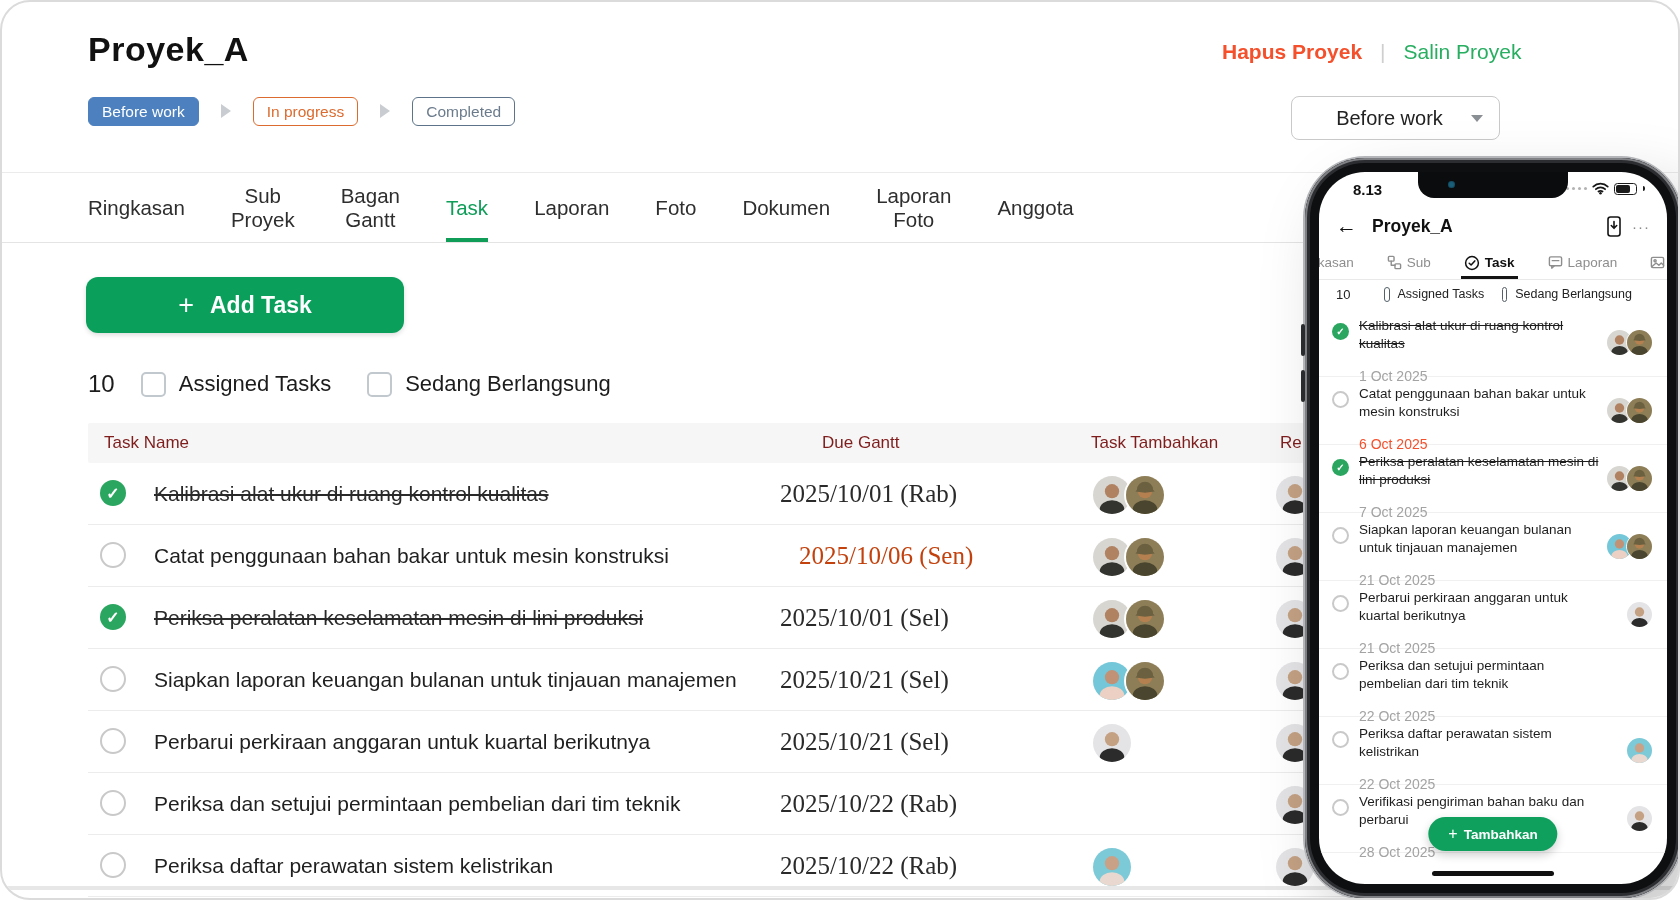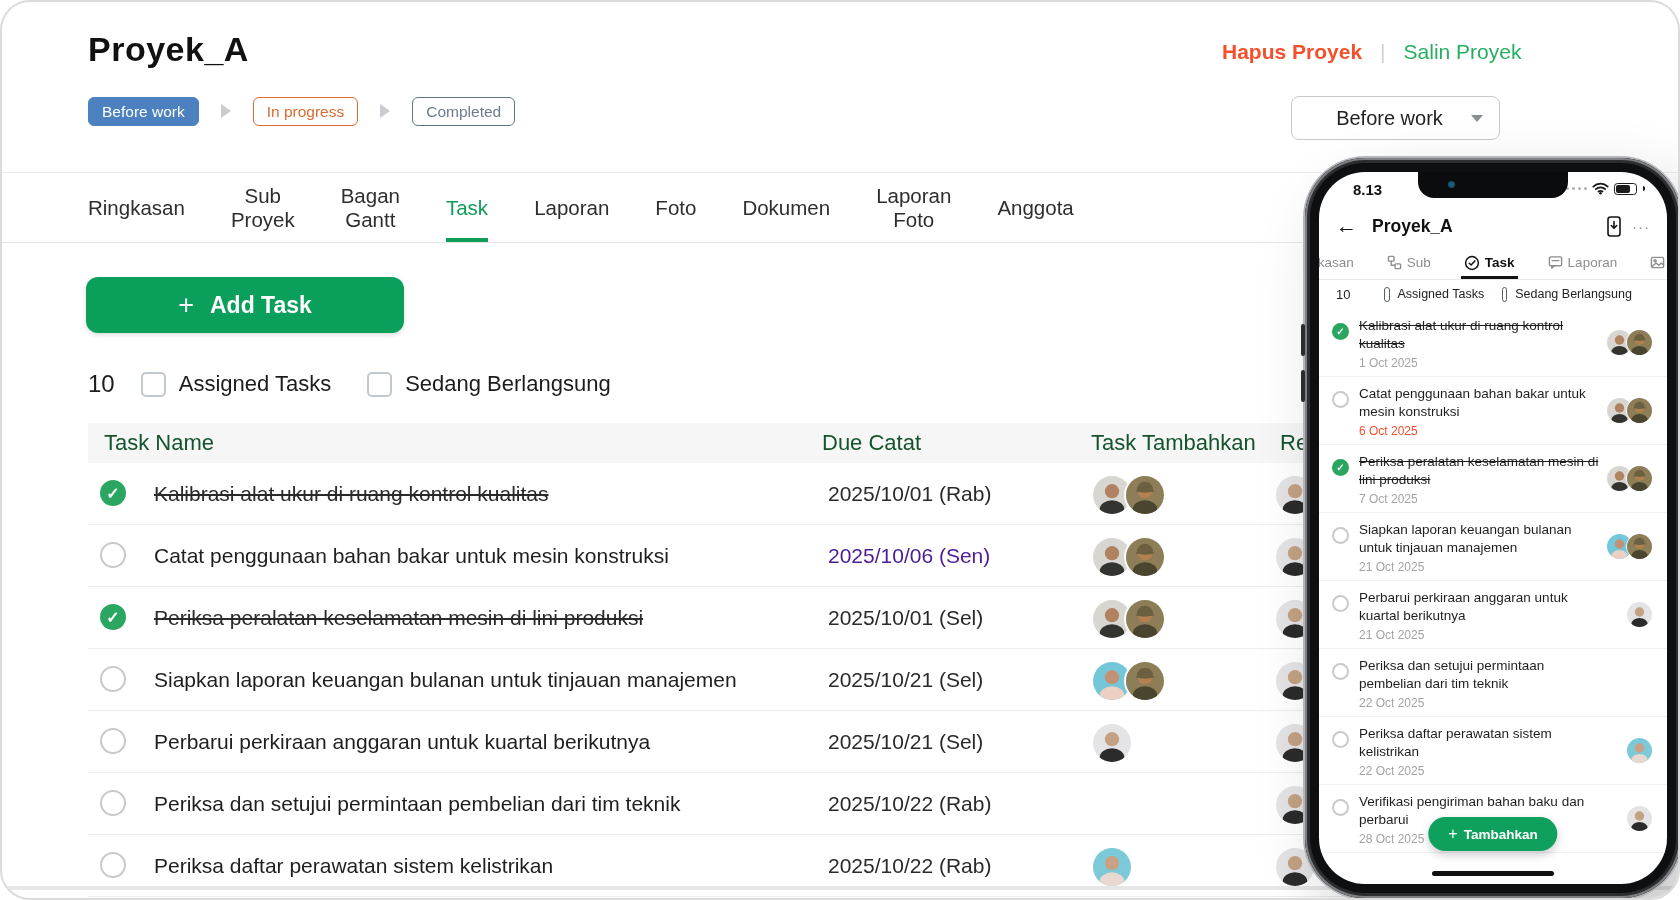--- a/index.html
+++ b/index.html
@@ -29,30 +29,30 @@
   .add-task{position:absolute;left:84px;top:275px;width:318px;height:56px;background:#0AA05C;border:none;border-radius:12px;
     color:#fff;display:flex;align-items:center;justify-content:center;gap:16px;cursor:pointer;box-shadow:0 2px 5px rgba(0,0,0,.14);}
   .add-task .plus{font-size:27px;font-weight:400;line-height:1;}
   .add-task .lbl{font-size:23px;font-weight:700;}
   .filters{position:absolute;left:86px;top:366px;height:32px;display:flex;align-items:center;}
   .filters .count{font-size:24px;color:#1C1C1C;margin-right:26px;}
   .cb{width:25px;height:25px;border:2px solid #C2C9CE;border-radius:5px;background:#fff;box-sizing:border-box;cursor:pointer;}
   .filters .cb{margin-right:13px;}
   .filters .cb-label{font-size:22px;color:#1C1C1C;margin-right:36px;}
   .thead{position:absolute;left:86px;top:421px;width:1508px;height:40px;background:#F6F6F6;border-radius:2px;}
-  .thead span{position:absolute;font-size:22px;color:#14532d;line-height:40px;white-space:nowrap;}
+  .thead span{position:absolute;font-size:17px;color:#7f1d1d;line-height:40px;white-space:nowrap;}
   .rows{position:absolute;left:86px;top:461px;width:1508px;}
   .trow{position:relative;height:61px;border-bottom:1px solid #ECECEC;cursor:pointer;}
   .r-circle{position:absolute;left:12px;top:17px;width:26px;height:26px;border-radius:50%;box-sizing:border-box;}
   .r-circle.open{border:2.5px solid #C9C9C9;background:#fff;}
   .r-circle.done{background:#2AA660;color:#fff;font-size:16px;font-weight:700;display:flex;align-items:center;justify-content:center;}
   .r-name{position:absolute;left:66px;top:0;line-height:61px;font-size:21px;color:#1F1F1F;white-space:nowrap;}
   .r-name.done{text-decoration:line-through;text-decoration-thickness:1.5px;color:#2A2A2A;}
-  .r-due{position:absolute;left:740px;top:0;line-height:61px;font-size:21px;color:#2A2A2A;white-space:nowrap;}
-  .r-due.overdue{color:#4c1d95;}
+  .r-due{position:absolute;left:692px;top:0;line-height:61px;font-size:25px;color:#2A2A2A;white-space:nowrap;font-family:Liberation Serif, serif;}
+  .r-due.overdue{color:#c2410c;margin-left:19px;}
   .r-ava{position:absolute;left:1003px;top:11px;display:flex;}
   .r-rev{position:absolute;left:1186px;top:11px;display:flex;}
   .ava{width:38px;height:38px;border-radius:50%;border:2px solid #fff;box-sizing:content-box;overflow:hidden;flex:none;}
   .r-ava .ava + .ava, .r-rev .ava + .ava{margin-left:-9px;}
   .bottom-strip{position:absolute;left:0;right:0;top:884px;height:4px;background:#E7E7E7;}
   
   .phone{position:absolute;left:1303px;top:156px;width:376px;height:740px;border-radius:60px;background:#0E0F11;
     box-shadow:inset 0 0 0 2px #7E8084, inset 0 0 0 5px #2C2D30, 0 0 0 2px #B4B5B8, 26px 34px 70px rgba(0,0,0,.22);z-index:20;}
   .side-btn{position:absolute;left:-4px;width:4px;background:#2A2B2E;border-radius:2px;}
   .screen{position:absolute;inset:14px;background:#fff;border-radius:46px;overflow:hidden;}
@@ -79,21 +79,21 @@
   .pcb{width:15px;height:15px;border:1.5px solid #55606A;border-radius:3px;background:#fff;box-sizing:border-box;margin-right:8px;cursor:pointer;}
   .pcb-label{font-size:12.5px;color:#222;margin-right:18px;white-space:nowrap;}
   .plist{position:absolute;top:137px;left:0;right:0;bottom:0;overflow:hidden;}
   .pitem{height:68px;box-sizing:border-box;padding:8px 14px 8px 13px;display:flex;border-bottom:1px solid #F0F0F0;cursor:pointer;}
   .pcircle{width:17px;height:17px;border-radius:50%;box-sizing:border-box;margin-top:6px;flex:none;}
   .pcircle.open{border:2px solid #C9C9C9;background:#fff;}
   .pcircle.done{background:#2AA660;color:#fff;font-size:10px;font-weight:700;display:flex;align-items:center;justify-content:center;}
   .ptext{margin-left:10px;flex:1;min-width:0;}
   .ptask{font-size:13.5px;line-height:1.32;color:#1E1E1E;}
   .ptask.done{text-decoration:line-through;}
-  .pdate{font-size:12px;color:#A3A3A3;margin-top:3px;}
+  .pdate{font-size:14px;color:#A3A3A3;margin-top:15px;}
   .pdate.overdue{color:#F4502C;}
   .pavas{width:54px;display:flex;align-items:center;justify-content:flex-end;flex:none;}
   .pava{width:25px;height:25px;border-radius:50%;border:1.5px solid #fff;box-sizing:content-box;overflow:hidden;flex:none;}
   .pava + .pava{margin-left:-7px;}
   .tambah{position:absolute;top:645px;left:50%;transform:translateX(-50%);height:34px;padding:0 20px;border:none;border-radius:17px;
     background:#0FA05E;color:#fff;font-size:13.5px;font-weight:700;display:flex;align-items:center;gap:6px;
     box-shadow:0 4px 10px rgba(0,0,0,.20);cursor:pointer;z-index:6;font-family:"Liberation Sans",sans-serif;}
   .tambah .plus{font-size:16px;font-weight:400;}
   .home-indicator{position:absolute;bottom:8px;left:50%;transform:translateX(-50%);width:122px;height:5px;border-radius:3px;background:#101010;z-index:7;cursor:grab;}
   svg{display:block;}
@@ -148,21 +148,21 @@
   <div class="filters">
     <span class="count">10</span>
     <span class="cb"></span>
     <span class="cb-label">Assigned Tasks</span>
     <span class="cb"></span>
     <span class="cb-label">Sedang Berlangsung</span>
   </div>
 
   <div class="thead">
     <span style="left:16px">Task Name</span>
-    <span style="left:734px">Due Catat</span>
+    <span style="left:734px">Due Gantt</span>
     <span style="left:1003px">Task Tambahkan</span>
     <span style="left:1192px">Re</span>
   </div>
   <div class="rows" id="task-rows">
       <div class="trow">
         <span class="r-circle done">✓</span>
         <span class="r-name done">Kalibrasi alat ukur di ruang kontrol kualitas</span>
         <span class="r-due">2025/10/01 (Rab)</span>
         <span class="r-ava">
           <span class="ava">

